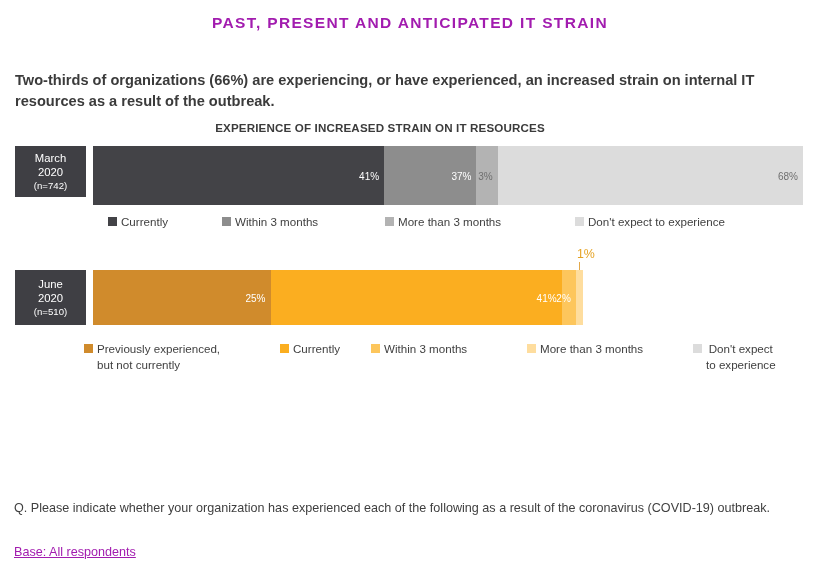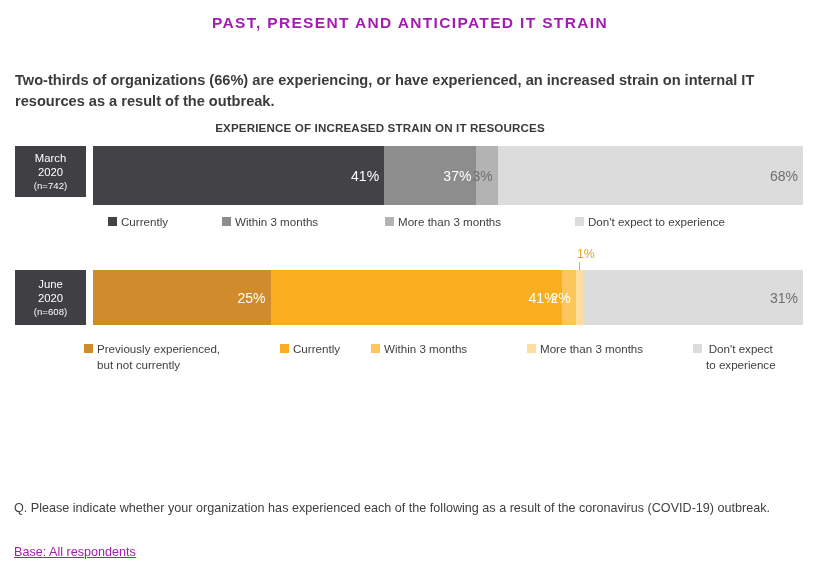--- a/index.html
+++ b/index.html
@@ -92,21 +92,21 @@
     position: relative;
     height: 100%;
     box-sizing: border-box;
     overflow: visible;
   }
   .seg-value {
     position: absolute;
     right: 5px;
     top: 50%;
     transform: translateY(-50%);
-    font-size: 14px;
+    font-size: 10px;
     white-space: nowrap;
   }
   .seg-value.inside-light { color: #ffffff; }
   .seg-value.inside-dark  { color: #6f6f6f; }
   .seg-value.above {
     top: -23px;
     transform: none;
     right: -12px;
     color: #e5a325;
     font-size: 12.4px;
@@ -225,21 +225,21 @@
     <span class="legend-swatch" style="background: rgb(220, 220, 220);"></span>
     <span class="legend-text">Don't expect to experience</span>
   </div>
 </div>
 
 <div class="chart-group" id="chart-group-june">
 
   <div class="row-label" id="row-label-june" style="background: rgb(63, 63, 68);">
     <span>June</span>
     <span>2020</span>
-    <span class="sub">(n=608)</span>
+    <span class="sub">(n=510)</span>
   </div>
 
   <div class="bar-track" id="bar-track-june">
 
     <div class="seg" style="flex: 0 0 25%; background: rgb(208, 139, 44);">
       <span class="seg-value inside-light">25%</span>
     </div>
 
     <div class="seg" style="flex: 0 0 41%; background: rgb(251, 174, 32);">
       <span class="seg-value inside-light">41%</span>
@@ -247,23 +247,20 @@
 
     <div class="seg" style="flex: 0 0 2%; background: rgb(253, 198, 92);">
       <span class="seg-value inside-light">2%</span>
     </div>
 
     <div class="seg" style="flex: 0 0 1%; background: rgb(254, 221, 158);">
       <span class="leader"></span>
       <span class="seg-value above">1%</span>
     </div>
 
-    <div class="seg" style="flex: 0 0 31%; background: rgb(220, 220, 220);">
-      <span class="seg-value inside-dark">31%</span>
-    </div>
   </div>
 </div>
 
 <div class="legend" id="legend-june">
 
   <div class="legend-item" style="left: 84px;">
     <span class="legend-swatch" style="background: rgb(208, 139, 44);"></span>
     <span class="legend-text">Previously experienced,
 but not currently</span>
   </div>

